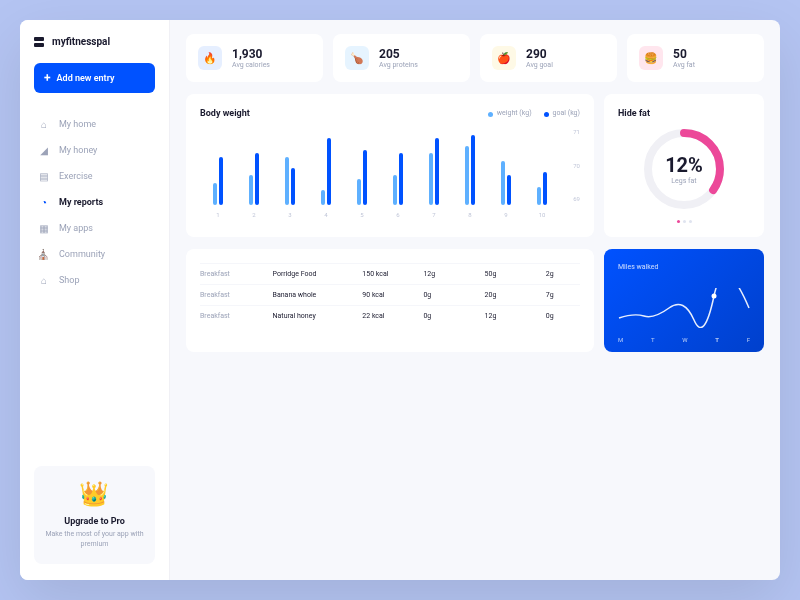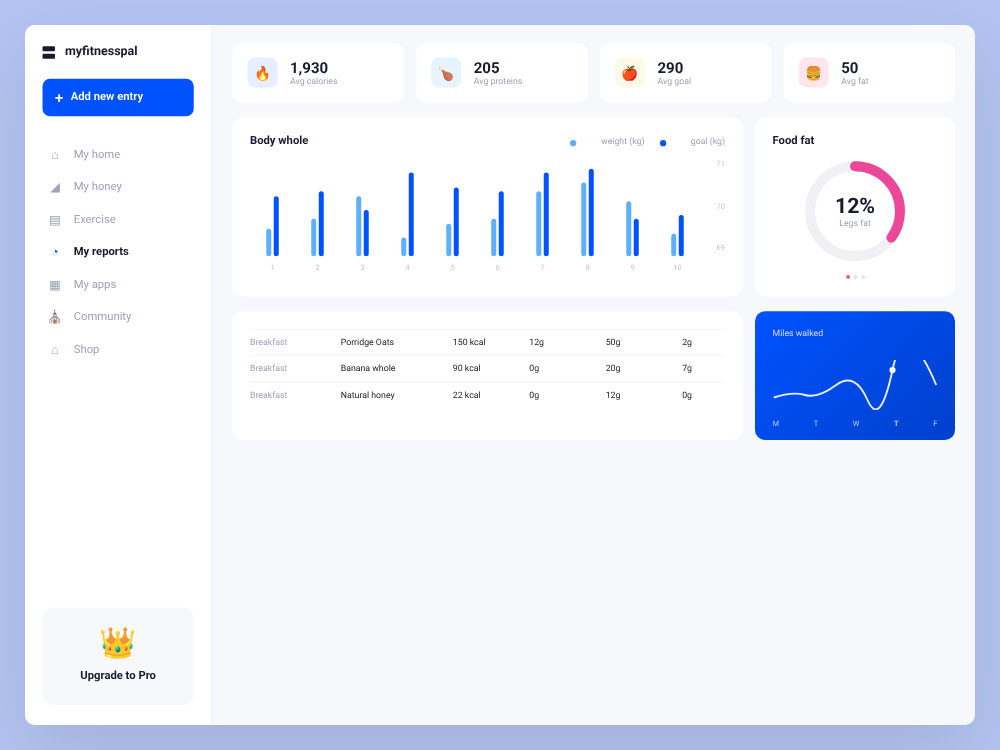--- a/index.html
+++ b/index.html
@@ -40,37 +40,37 @@
 .ic-lblue{background:#e6f4ff;color:#3b82f6}
 .ic-yellow{background:#fef9e6;color:#f59e0b}
 .ic-pink{background:#ffe6ee;color:#ec4899}
 .stat-val{font-size:12px;font-weight:700;color:#1a1a2e;line-height:1.2}
 .stat-lbl{font-size:7px;color:#9ca3b8}
 .row2{display:grid;grid-template-columns:1fr 160px;gap:10px;margin-bottom:12px}
 .card{background:#fff;border-radius:8px;padding:14px}
 .card-head{display:flex;align-items:center;margin-bottom:10px}
 .card-title{font-size:9px;font-weight:700;color:#1a1a2e}
 .legend{margin-left:auto;display:flex;gap:12px;font-size:7px;color:#9ca3b8}
-.legend span{display:flex;align-items:flex-end;gap:20px}
+.legend span{display:flex;align-items:flex-end;gap:4px}
 .dot{width:5px;height:5px;border-radius:50%}
 .dot-light{background:#5eb0ff}
 .dot-dark{background:#0052ff}
 .chart{display:flex;align-items:flex-end;justify-content:space-between;height:90px;position:relative;padding-right:20px}
 .y-labels{position:absolute;right:0;top:0;bottom:16px;display:flex;flex-direction:column;justify-content:space-between;font-size:6px;color:#c0c6d8}
 .bar-group{display:flex;flex-direction:column;align-items:center;gap:6px;flex:1}
 .bars{display:flex;gap:2px;align-items:flex-end;height:74px}
 .bar{width:4px;border-radius:2px}
 .bar-w{background:#5eb0ff}
 .bar-g{background:#0052ff}
 .bar-label{font-size:6px;color:#c0c6d8}
 .bodyfat{text-align:center}
 .gauge{width:90px;height:90px;margin:6px auto 0;position:relative}
 .gauge svg{transform:rotate(-90deg)}
 .gauge-center{position:absolute;top:50%;left:50%;transform:translate(-50%,-50%)}
-.gauge-val{font-size:17px;font-weight:700;color:#1a1a2e}
+.gauge-val{font-size:20px;font-weight:700;color:#1a1a2e}
 .gauge-lbl{font-size:7px;color:#9ca3b8}
 .pager{display:flex;justify-content:center;gap:3px;margin-top:6px}
 .pager span{width:3px;height:3px;border-radius:50%;background:#e0e4f0}
 .pager span.active{background:#ec4899}
 .row3{display:grid;grid-template-columns:1fr 160px;gap:10px}
 .entries-head{display:flex;align-items:center;justify-content:space-between;margin-bottom:10px}
 .dots{color:#c0c6d8;font-size:10px;letter-spacing:1px;cursor:pointer}
 .table{font-size:7px;color:#9ca3b8}
 .table-head,.table-row{display:grid;grid-template-columns:1.2fr 1.5fr 1fr 1fr 1fr 0.6fr;gap:4px;padding:6px 0}
 .table-row{border-top:1px solid #f5f6fa;color:#1a1a2e;font-size:7px}
@@ -125,20 +125,21 @@
           <span>Community</span>
         </li>
         <li>
           <span class="nav-icon">⌂</span>
           <span>Shop</span>
         </li>
       </ul>
     <div class="promo">
       <div class="crown">👑</div>
       <div class="promo-title">Upgrade to Pro</div>
+      <div class="promo-sub">Make the most of your app with premium</div>
     </div>
   </aside>
 
   <div class="main">
 
     <div class="content">
       <div class="stats" id="stats">
           <div class="stat-card">
             <div class="stat-icon ic-blue">🔥</div>
             <div>
@@ -165,21 +166,21 @@
             <div>
               <div class="stat-val">50</div>
               <div class="stat-lbl">Avg fat</div>
             </div>
           </div>
         </div>
 
       <div class="row2">
         <div class="card">
           <div class="card-head">
-            <div class="card-title">Body whole</div>
+            <div class="card-title">Body weight</div>
             <div class="legend">
               <span>
                   <i class="dot dot-light"></i>
                   <em style="font-style:normal">weight (kg)</em>
                 </span>
               <span>
                   <i class="dot dot-dark"></i>
                   <em style="font-style:normal">goal (kg)</em>
                 </span>
             </div>
@@ -257,21 +258,21 @@
               </div>
               <div class="y-labels">
                 <span>71</span>
                 <span>70</span>
                 <span>69</span>
               </div>
           </div>
         </div>
 
         <div class="card bodyfat">
-          <div class="card-title" style="text-align:left">Food fat</div>
+          <div class="card-title" style="text-align:left">Hide fat</div>
           <div class="gauge">
             <svg width="90" height="90">
                 <circle cx="45" cy="45" r="36" fill="none" stroke="#f0f0f5" stroke-width="8"></circle>
                 <circle id="gauge-arc" cx="45" cy="45" r="36" fill="none" stroke="#ec4899" stroke-width="8" stroke-linecap="round" stroke-dasharray="226" stroke-dashoffset="147"></circle>
               </svg>
             <div class="gauge-center">
               <div class="gauge-val">12%</div>
               <div class="gauge-lbl">Legs fat</div>
             </div>
           </div>
@@ -282,21 +283,21 @@
             </div>
         </div>
       </div>
 
       <div class="row3">
         <div class="card">
           <div class="table">
             <div id="tbody">
                 <div class="table-row">
                   <span class="meal">Breakfast</span>
-                  <span>Porridge Oats</span>
+                  <span>Porridge Food</span>
                   <span>150 kcal</span>
                   <span>12g</span>
                   <span>50g</span>
                   <span>2g</span>
                 </div>
                 <div class="table-row">
                   <span class="meal">Breakfast</span>
                   <span>Banana whole</span>
                   <span>90 kcal</span>
                   <span>0g</span>

